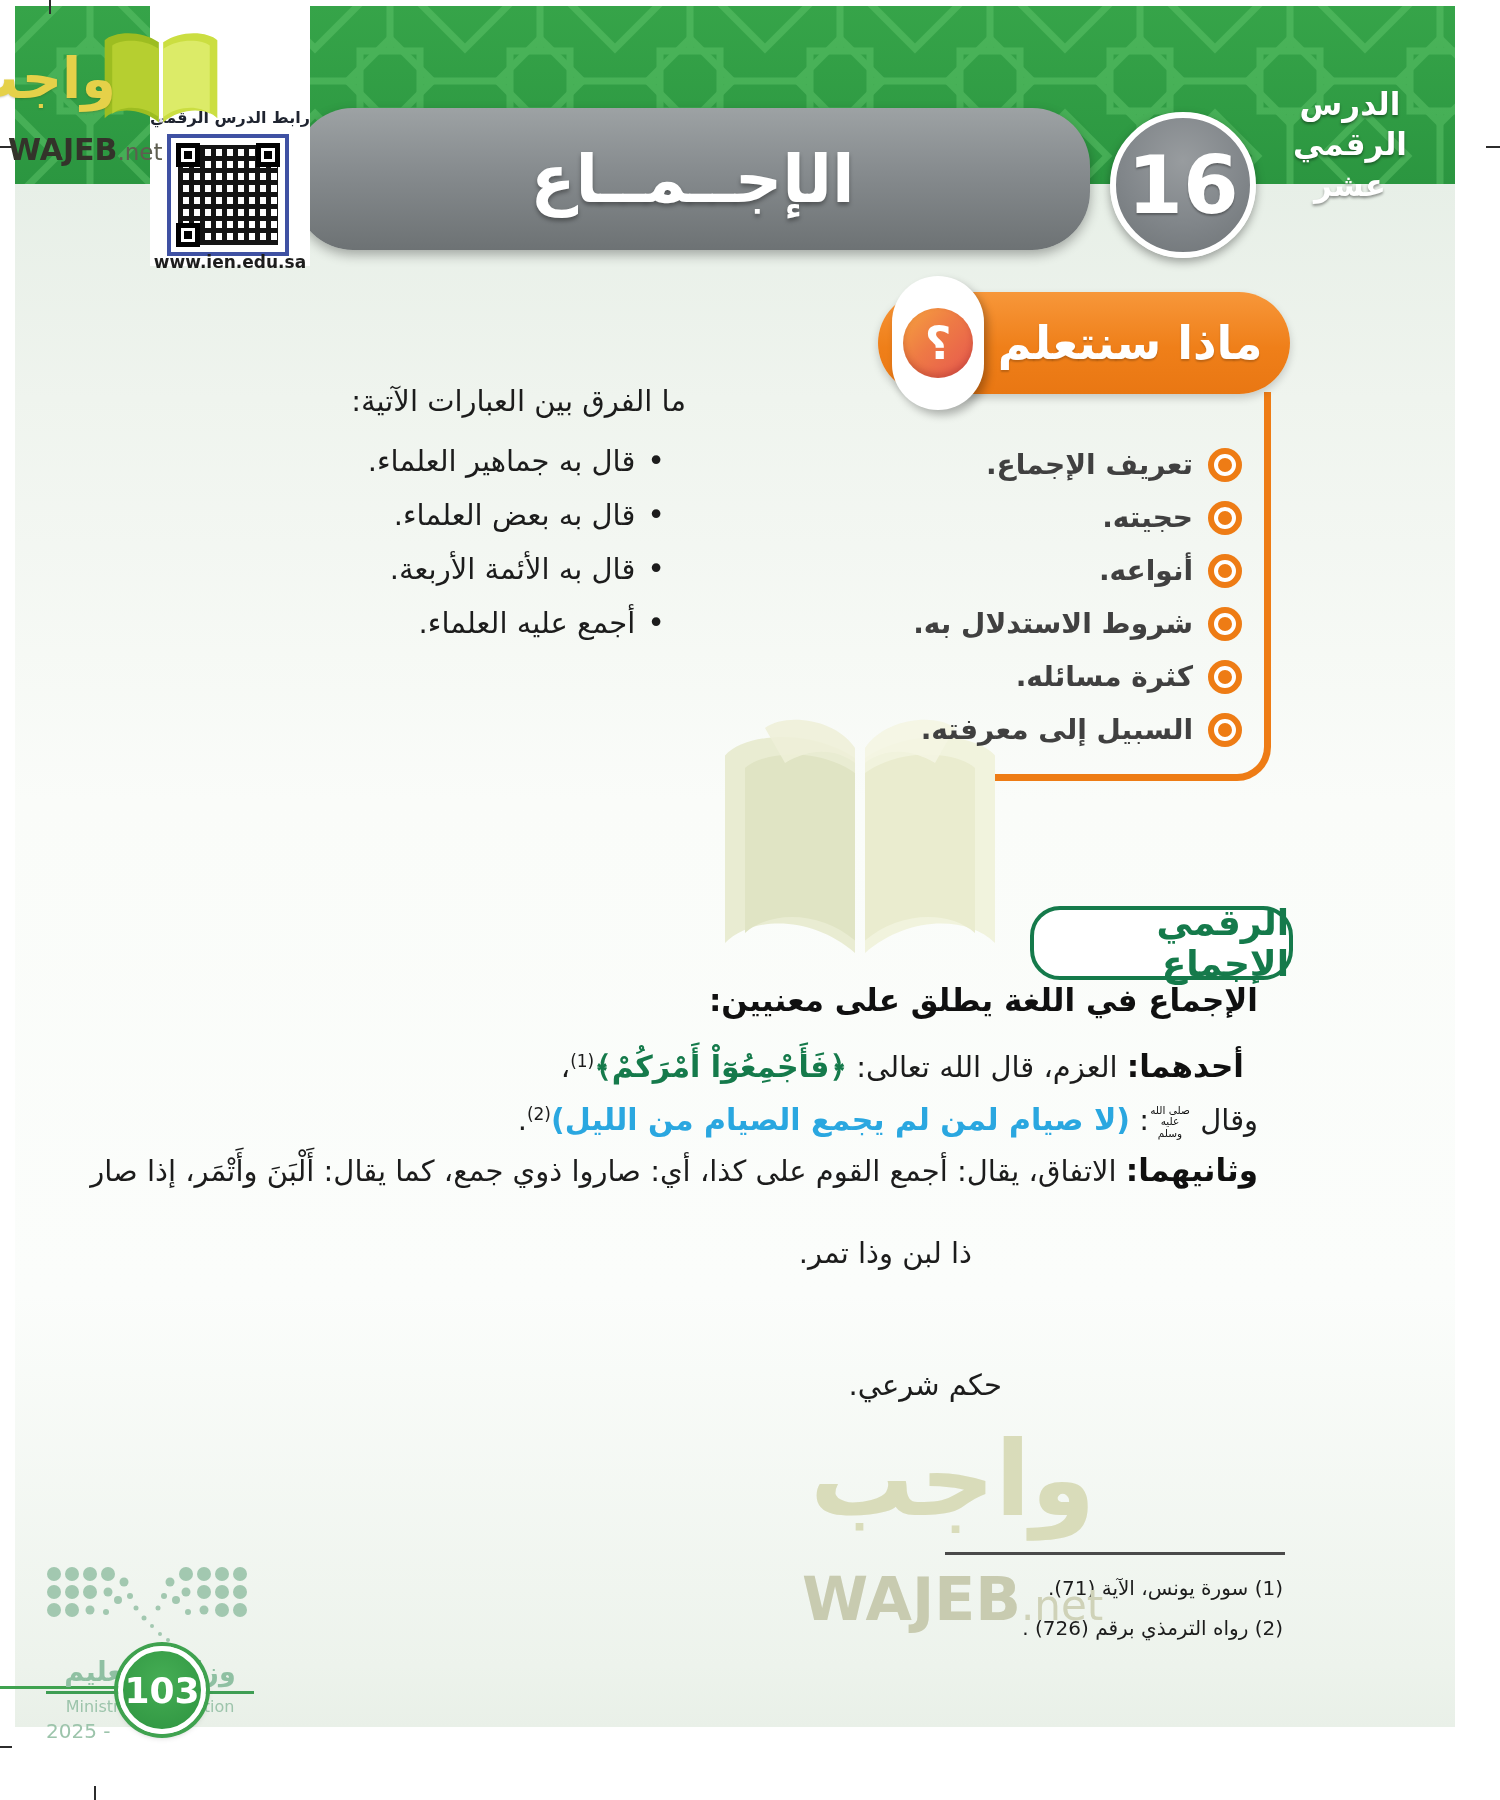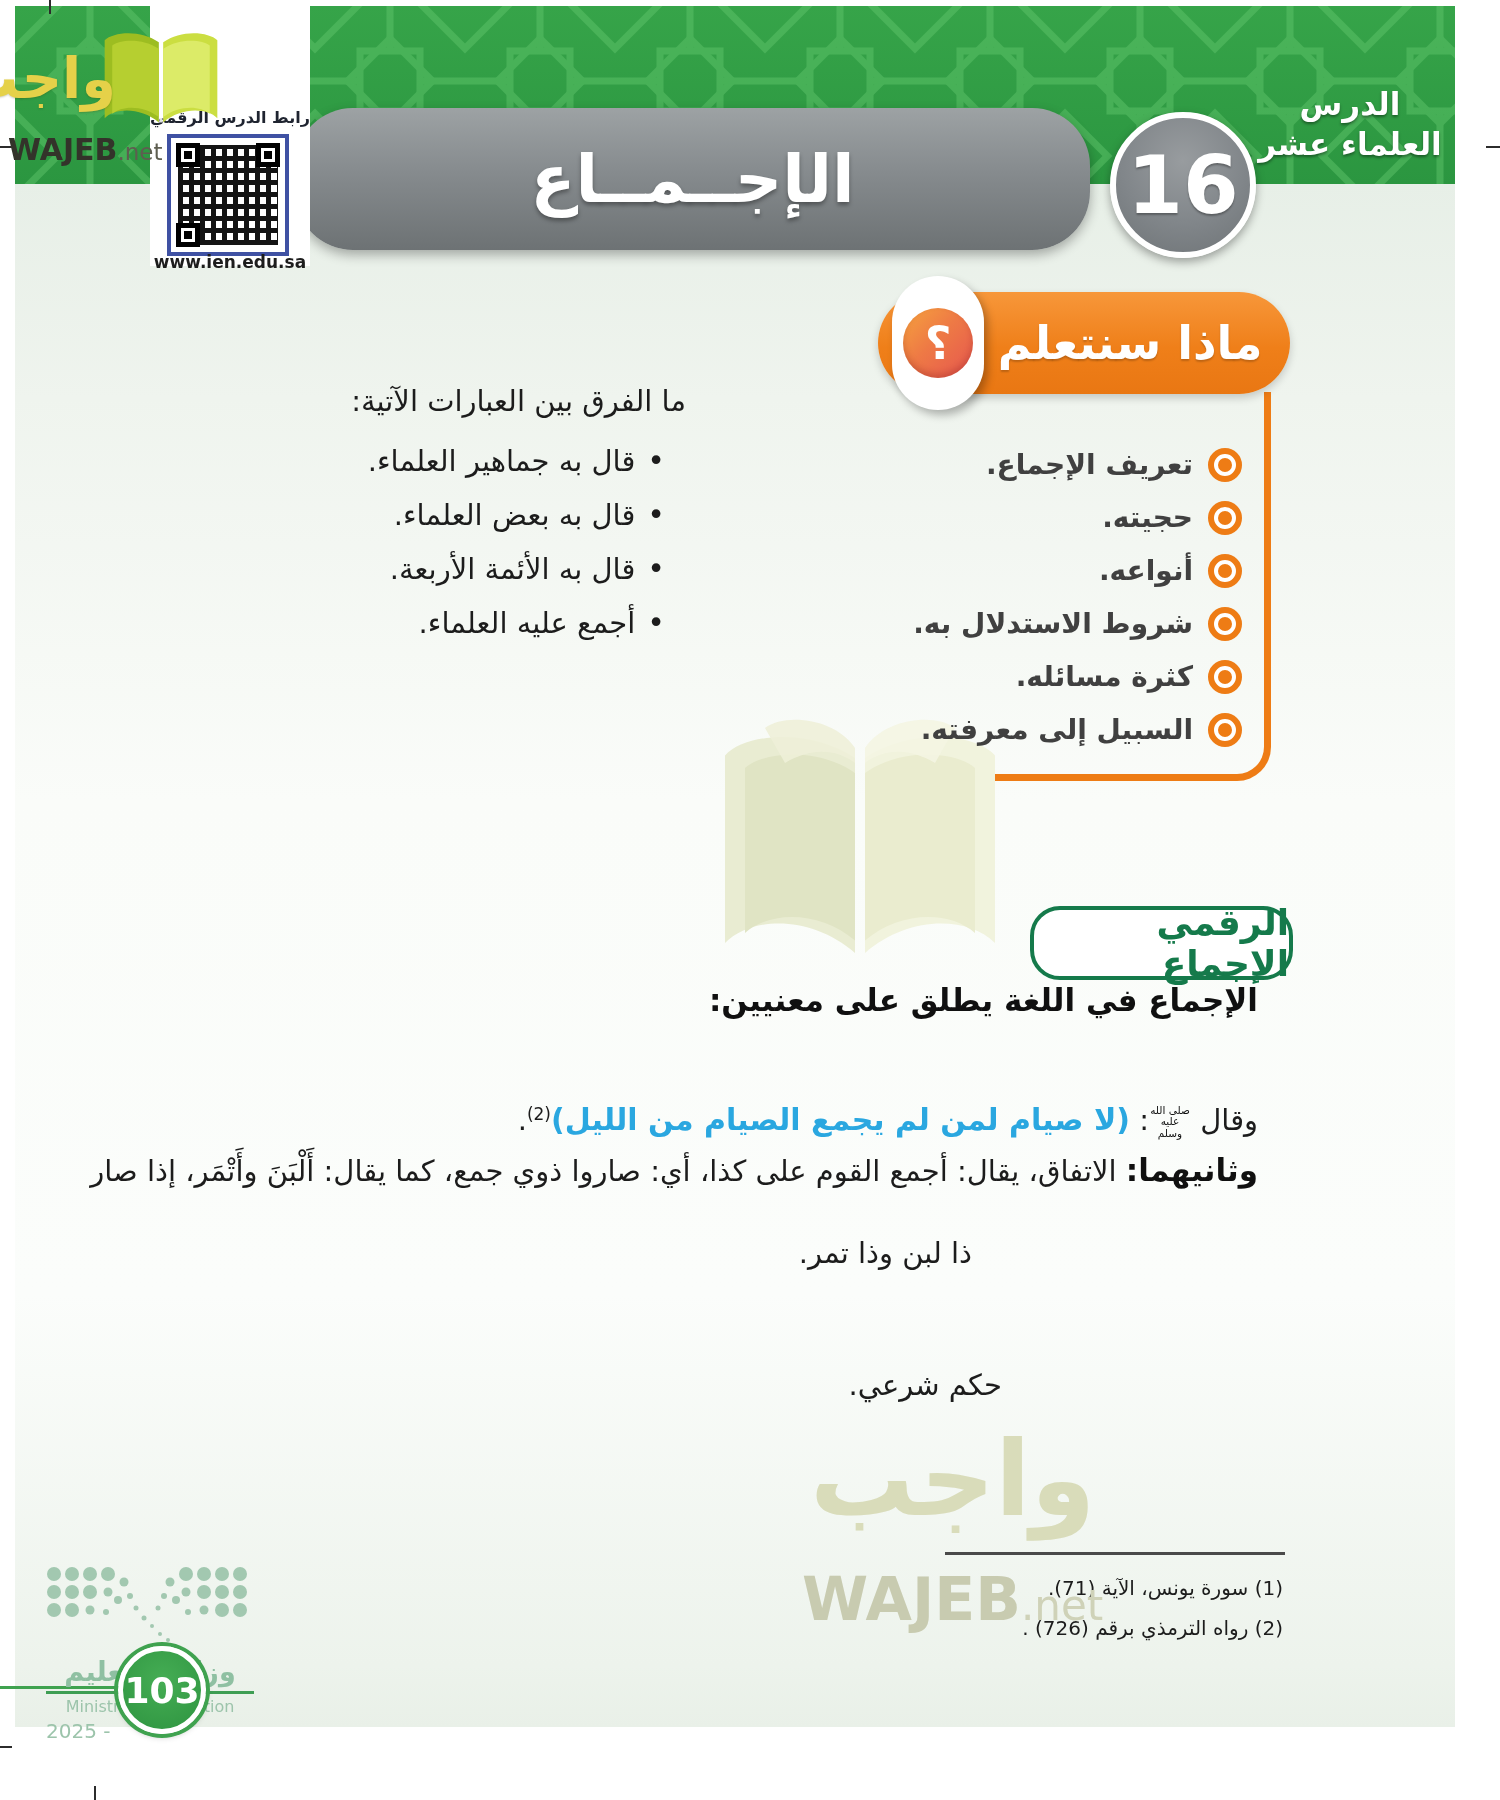--- a/index.html
+++ b/index.html
@@ -185,21 +185,21 @@
   </div>
 
   <div class="abs title-pill">
     <span class="t">الإجــمــاع</span>
   </div>
   <div class="abs num-circle">
     <span class="n">16</span>
   </div>
   <div class="abs lesson-label">
     <div>الدرس</div>
-    <div>العلماء عشر</div>
+    <div>الرقمي عشر</div>
   </div>
 
   <div class="abs learn-banner">
     <div class="learn-title">ماذا سنتعلم</div>
   </div>
   <div class="abs q-badge">
     <div class="q-circle">
         <span>؟</span>
       </div>
   </div>
@@ -265,20 +265,25 @@
     <div class="wm-ar">واجب</div>
     <div class="wm-en"><span>WAJEB</span><span class="net">.net</span></div>
   </div>
 
   <div class="abs green-box def-box">
     <span class="t">الرقمي الإجماع</span>
   </div>
 
   <div class="bodyline bold" style="right:242px;top:982px;font-size:31px;">الإجماع في اللغة يطلق على معنيين:</div>
 
+  <div class="bodyline" style="right:256px;top:1048px;">
+    <span class="bold" style="font-size:31px;">أحدهما:</span>
+    <span> </span><span>العزم، قال الله تعالى:</span>
+    <span> </span><span class="quran">﴿فَأَجْمِعُوٓاْ أَمْرَكُمْ﴾</span><span class="sup">(1)</span><span>،</span>
+  </div>
 
   <div class="bodyline" style="right:242px;top:1102px;">
     <span>وقال</span>
     <span class="salla">صلى الله عليه وسلم</span><span>:</span>
     <span> </span><span class="hadith">(لا صيام لمن لم يجمع الصيام من الليل)</span><span class="sup">(2)</span><span>.</span>
   </div>
 
   <div class="bodyline" style="right:242px;top:1152px;">
     <span class="bold" style="font-size:31px;">وثانيهما:</span>
     <span> </span><span>الاتفاق، يقال: أجمع القوم على كذا، أي: صاروا ذوي جمع، كما يقال: أَلْبَنَ وأَتْمَر، إذا صار</span>

